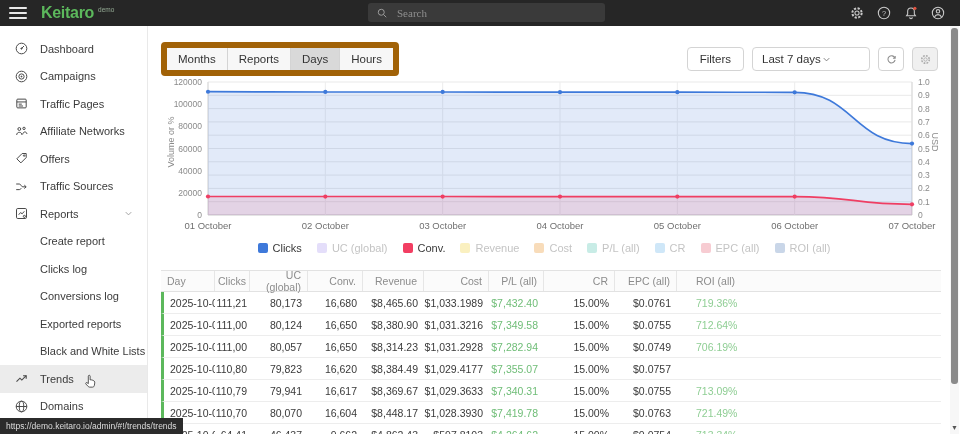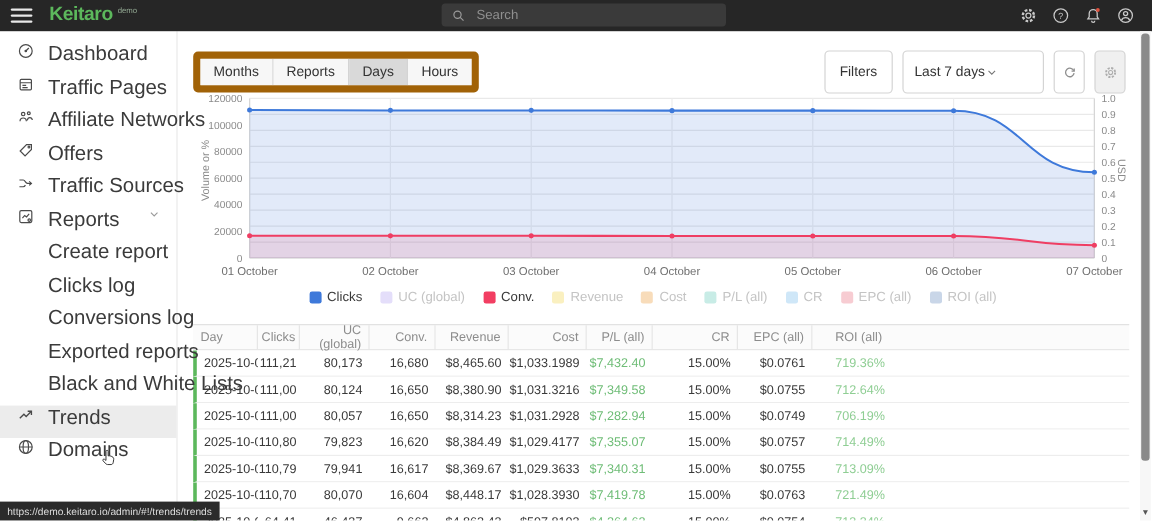--- a/index.html
+++ b/index.html
@@ -8,41 +8,41 @@
   svg{display:block}
   .icon{width:15px;height:15px;color:#4a4a4a}
   
   .topbar{position:absolute;left:0;top:0;width:960px;height:26px;background:#262626;display:flex;align-items:center;z-index:20}
   .hamburger{margin-left:9px;width:18px;height:12px;display:flex;flex-direction:column;justify-content:space-between;cursor:pointer}
   .hamburger div{height:2px;background:#e8e8e8;border-radius:1px}
   .logo{margin-left:14px;font-size:16px;font-weight:bold;color:#5cb85c;letter-spacing:-.3px;line-height:1}
   .logo-badge{font-size:6.5px;color:#93a993;margin-left:4px;position:relative;top:-4px}
   .search-box{position:absolute;left:368px;top:3px;width:237px;height:19px;background:#3a3a3a;border-radius:3px;display:flex;align-items:center;padding:0 8px;box-sizing:border-box}
   .search-box .icon{width:12px;height:12px;color:#9a9a9a;flex:none}
-  .search-box input{background:transparent;border:none;outline:none;color:#d8d8d8;font-size:11px;margin-left:7px;width:100%;font-family:Liberation Sans, sans-serif}
+  .search-box input{background:transparent;border:none;outline:none;color:#d8d8d8;font-size:11px;margin-left:7px;width:100%;font-family:Liberation Serif, serif}
   .search-box input::placeholder{color:#8f8f8f}
   .tb-icons{margin-left:auto;display:flex;align-items:center;gap:11px;padding-right:14px}
   .tb-icons .icon{width:16px;height:16px;color:#c9c9c9;cursor:pointer}
   
   .sidebar{position:absolute;left:0;top:26px;width:148px;height:408px;background:#fff;border-right:1px solid #e9e9e9;padding-top:9px;box-sizing:border-box;z-index:5}
-  .side-item{height:27.5px;display:flex;align-items:flex-start;cursor:pointer;font-size:17px;color:#3b3b3b}
+  .side-item{height:27.5px;display:flex;align-items:center;cursor:pointer;font-size:11px;color:#3b3b3b}
   .side-item .icon{margin-left:14px;margin-right:11px;flex:none}
   .side-item.indent{padding-left:40px}
   .side-item.active{background:#ececec}
   .side-item .chev{width:11px;height:11px;margin-left:auto;margin-right:13px;color:#9a9a9a}
   .side-label{white-space:nowrap}
   
   .main{position:absolute;left:149px;top:26px;width:811px;height:408px;background:#fff;overflow:hidden}
   .toolbar{position:absolute;left:12px;top:16px;right:22px;display:flex;align-items:center}
   .tab-group{display:inline-flex;border:6px solid #a16207;border-radius:4px;overflow:hidden;background:#f7f7f7}
   .tab{padding:5px 11px;font-size:11.5px;color:#333;border-right:1px solid #d4d4d4;cursor:pointer;background:#f7f7f7}
   .tab:last-child{border-right:none}
   .tab.active{background:#d9d9d9}
   .tb-right{margin-left:auto;display:flex;align-items:center;gap:8px}
-  .btn{height:36px;display:inline-flex;align-items:center;border:1px solid #d4d4d4;border-radius:4px;background:#fff;font-size:11.5px;color:#333;padding:0 12px;box-sizing:border-box;cursor:pointer}
+  .btn{height:24px;display:inline-flex;align-items:center;border:1px solid #d4d4d4;border-radius:4px;background:#fff;font-size:11.5px;color:#333;padding:0 12px;box-sizing:border-box;cursor:pointer}
   .select{width:118px;justify-content:flex-start;padding:0 9px}
   .select .icon{width:11px;height:11px;color:#777}
   .icon-btn{width:26px;justify-content:center;padding:0}
   .icon-btn .icon{width:13px;height:13px;color:#8f8f8f}
   .icon-btn.dim{background:#f0f0f0}
   .icon-btn.dim .icon{color:#adadad}
   
   .chart-svg{position:absolute;left:0;top:44px}
   .axis-title{position:absolute;font-size:9px;color:#8a8a8a;text-align:center}
   .axis-title.left{left:-18px;top:111px;width:80px;transform:rotate(-90deg)}
@@ -223,20 +223,26 @@
     </div>
   </div>
 
   <div class="sidebar">
     <div>
         <div class="side-item">
           <svg class="icon ">
             <use href="#dashboard-icon"></use>
           </svg>
           <span class="side-label">Dashboard</span>
+        </div>
+        <div class="side-item">
+          <svg class="icon ">
+            <use href="#campaigns-icon"></use>
+          </svg>
+          <span class="side-label">Campaigns</span>
         </div>
         <div class="side-item">
           <svg class="icon ">
             <use href="#landings-icon"></use>
           </svg>
           <span class="side-label">Traffic Pages</span>
         </div>
         <div class="side-item">
           <svg class="icon ">
             <use href="#affiliate-icon"></use>
@@ -483,21 +489,20 @@
           <div class="tr">
             <div class="td c0">2025-10-04</div>
             <div class="td c1">110,80</div>
             <div class="td c2">79,823</div>
             <div class="td c3">16,620</div>
             <div class="td c4">$8,384.49</div>
             <div class="td c5">$1,029.4177</div>
             <div class="td c6">$7,355.07</div>
             <div class="td c7">15.00%</div>
             <div class="td c8">$0.0757</div>
-            <div class="td c9">714.49%</div>
           </div>
           <div class="tr">
             <div class="td c0">2025-10-05</div>
             <div class="td c1">110,79</div>
             <div class="td c2">79,941</div>
             <div class="td c3">16,617</div>
             <div class="td c4">$8,369.67</div>
             <div class="td c5">$1,029.3633</div>
             <div class="td c6">$7,340.31</div>
             <div class="td c7">15.00%</div>

